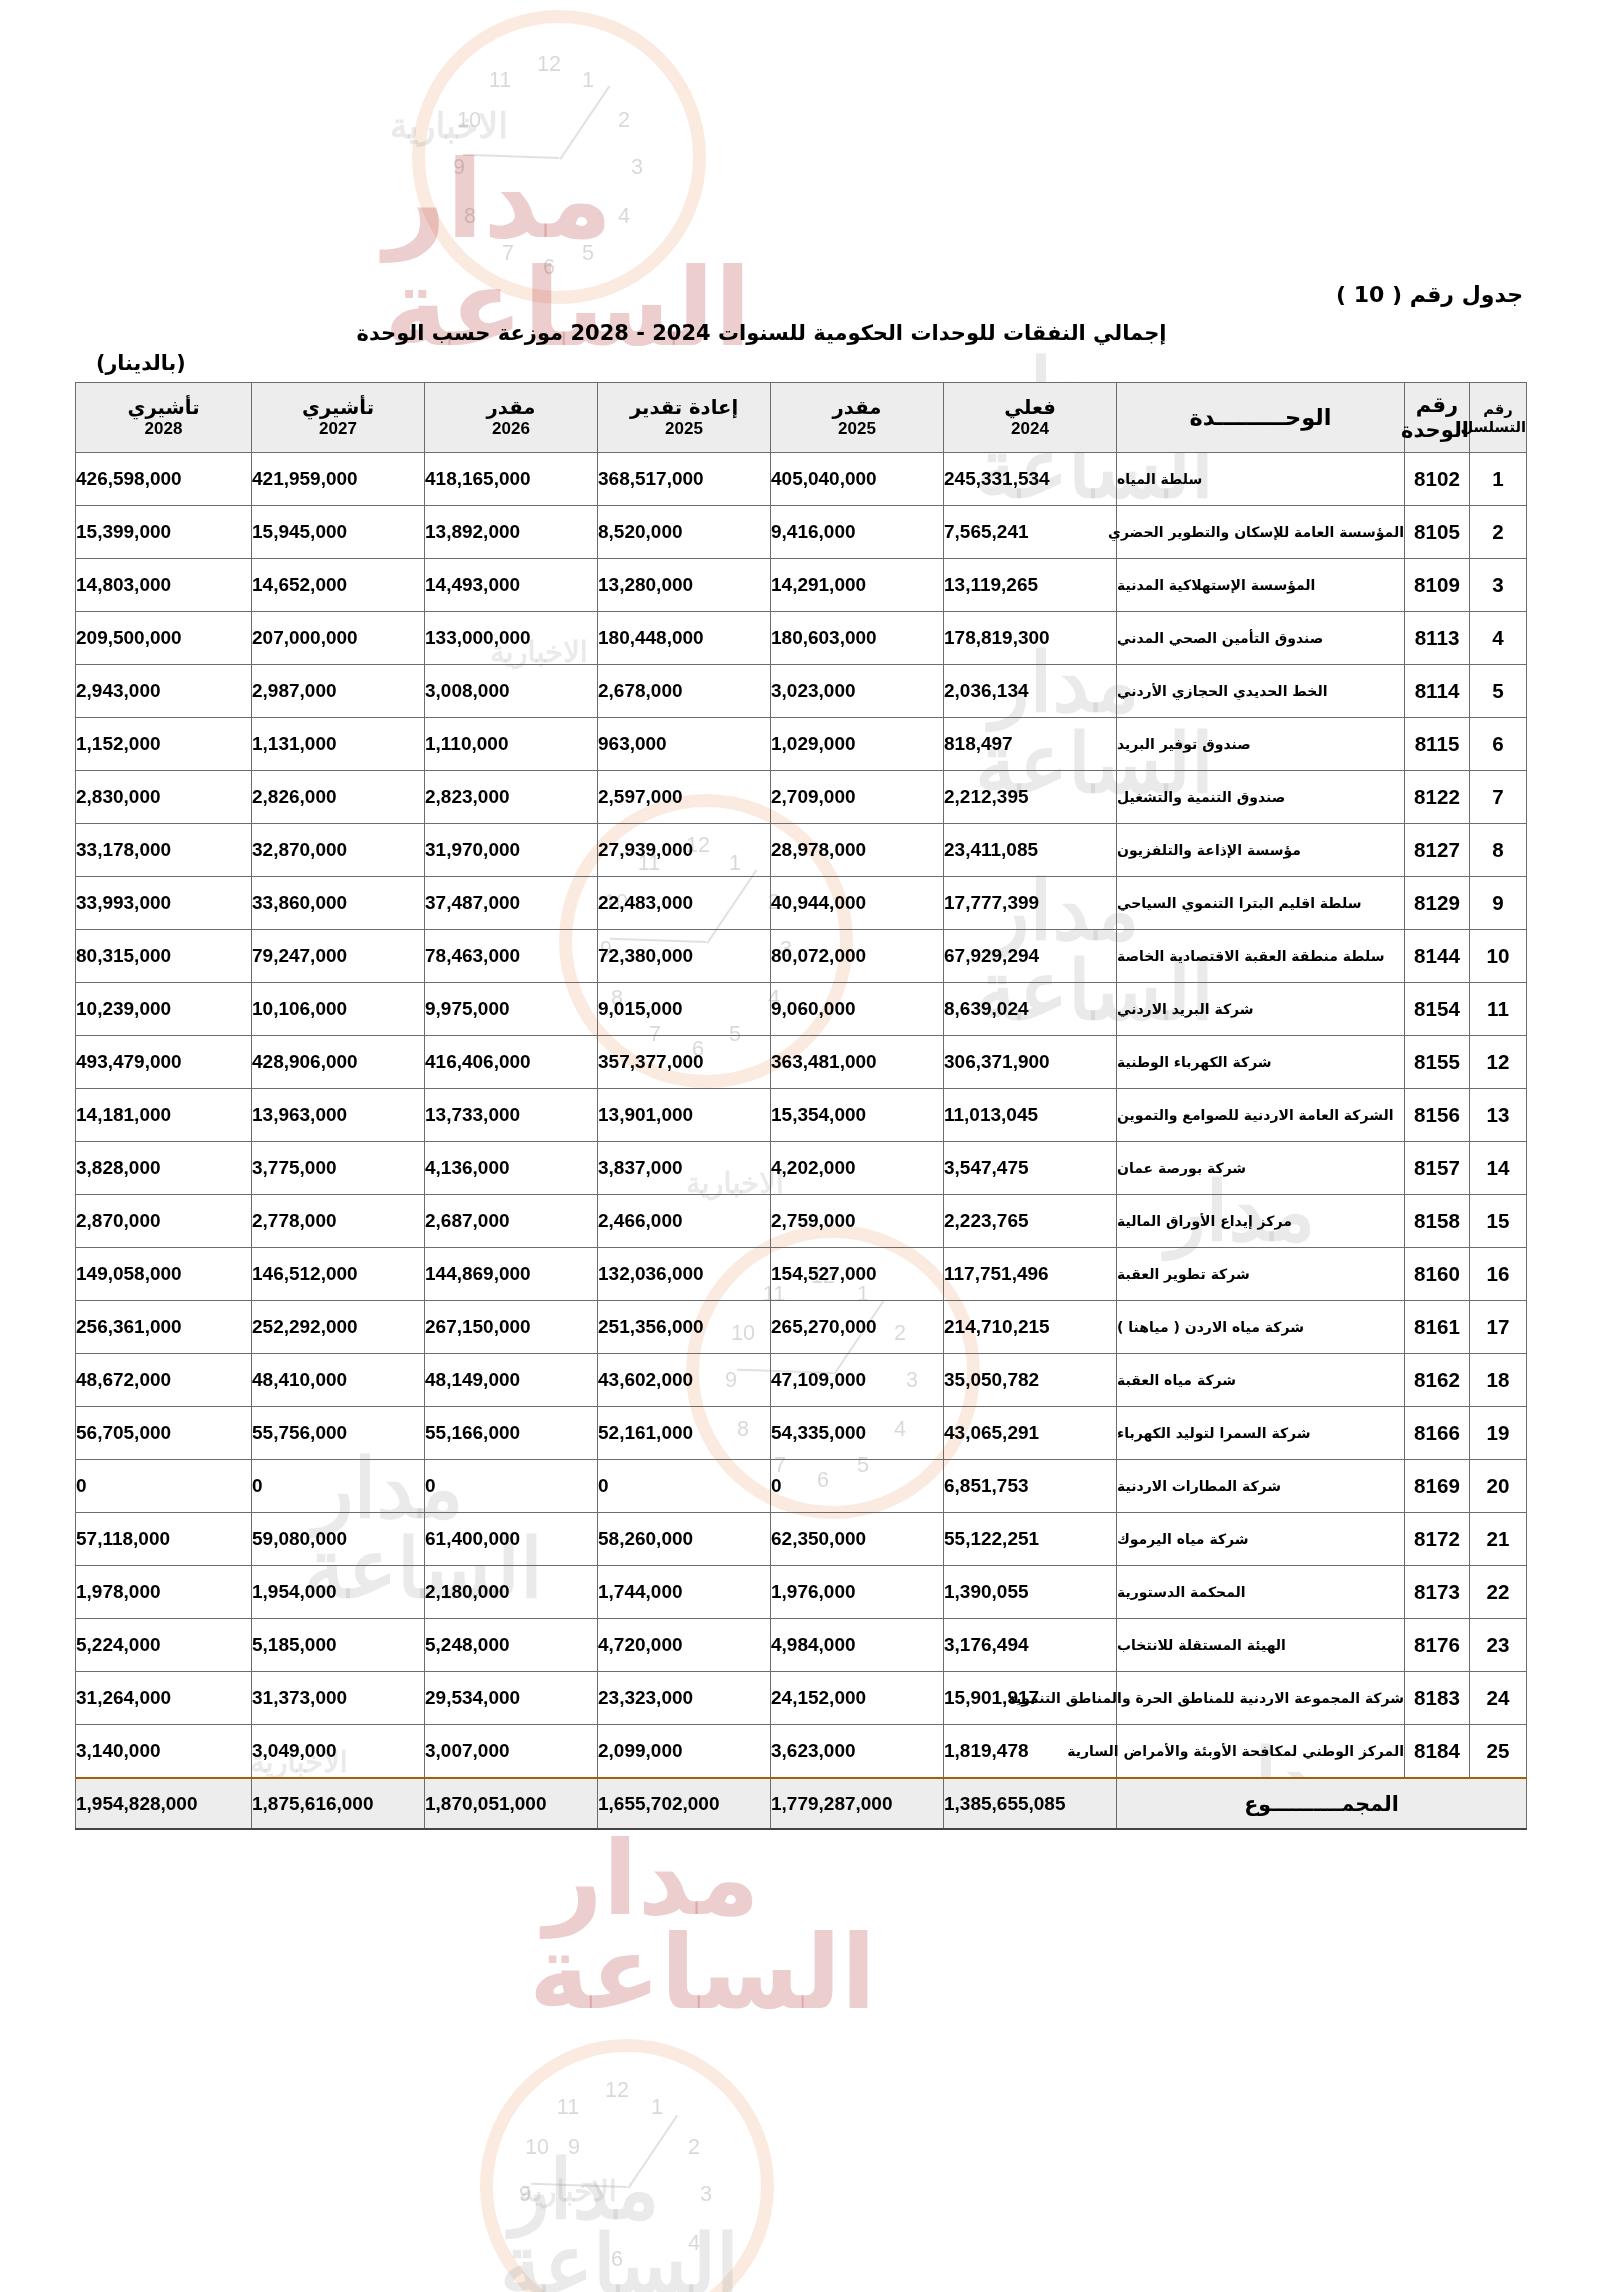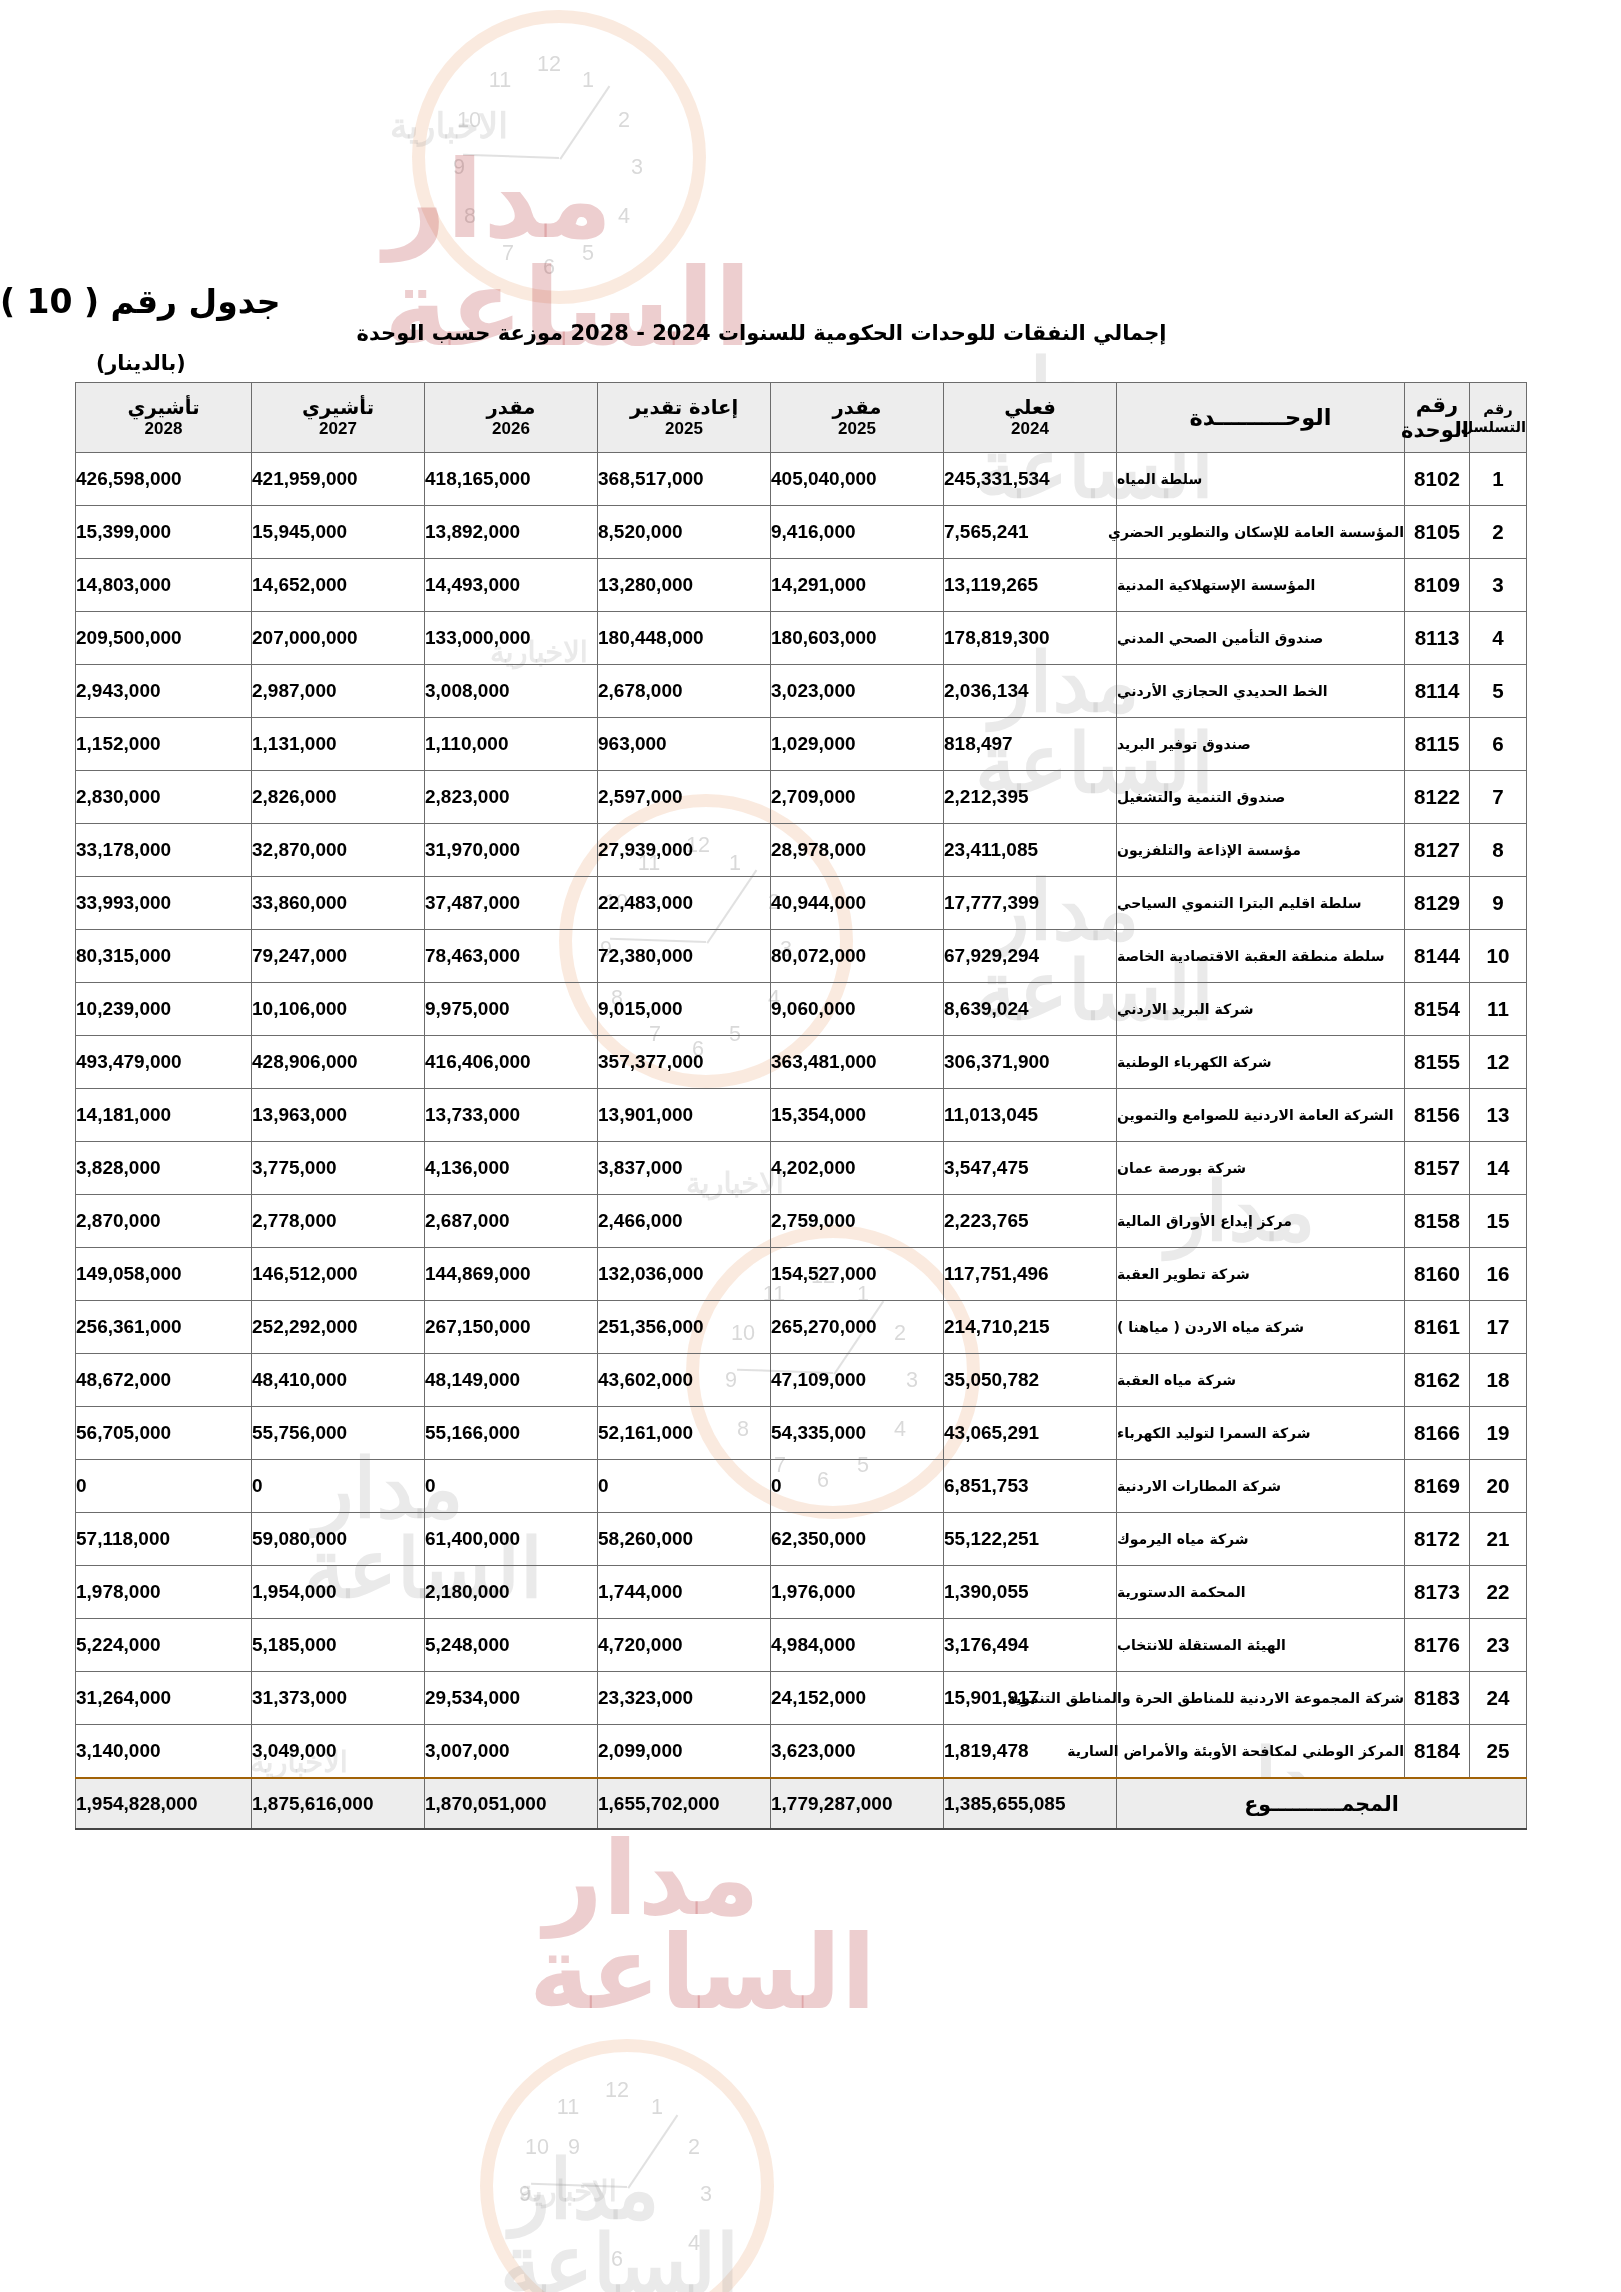--- a/index.html
+++ b/index.html
@@ -122,22 +122,22 @@
     font-weight: bold;
     font-family: "DejaVu Sans", "Liberation Sans", sans-serif;
   }
 
   
   .tbl-title {
     position: absolute;
     top: 282px;
     left: 0;
     width: 1523px;
-    text-align: left;
-    font-size: 33px;
+    text-align: right;
+    font-size: 22px;
     font-weight: bold;
     font-family: "DejaVu Sans", "Liberation Sans", sans-serif;
     direction: rtl;
   }
   .tbl-subtitle {
     position: absolute;
     top: 321px;
     left: 0;
     width: 1523px;
     text-align: center;

